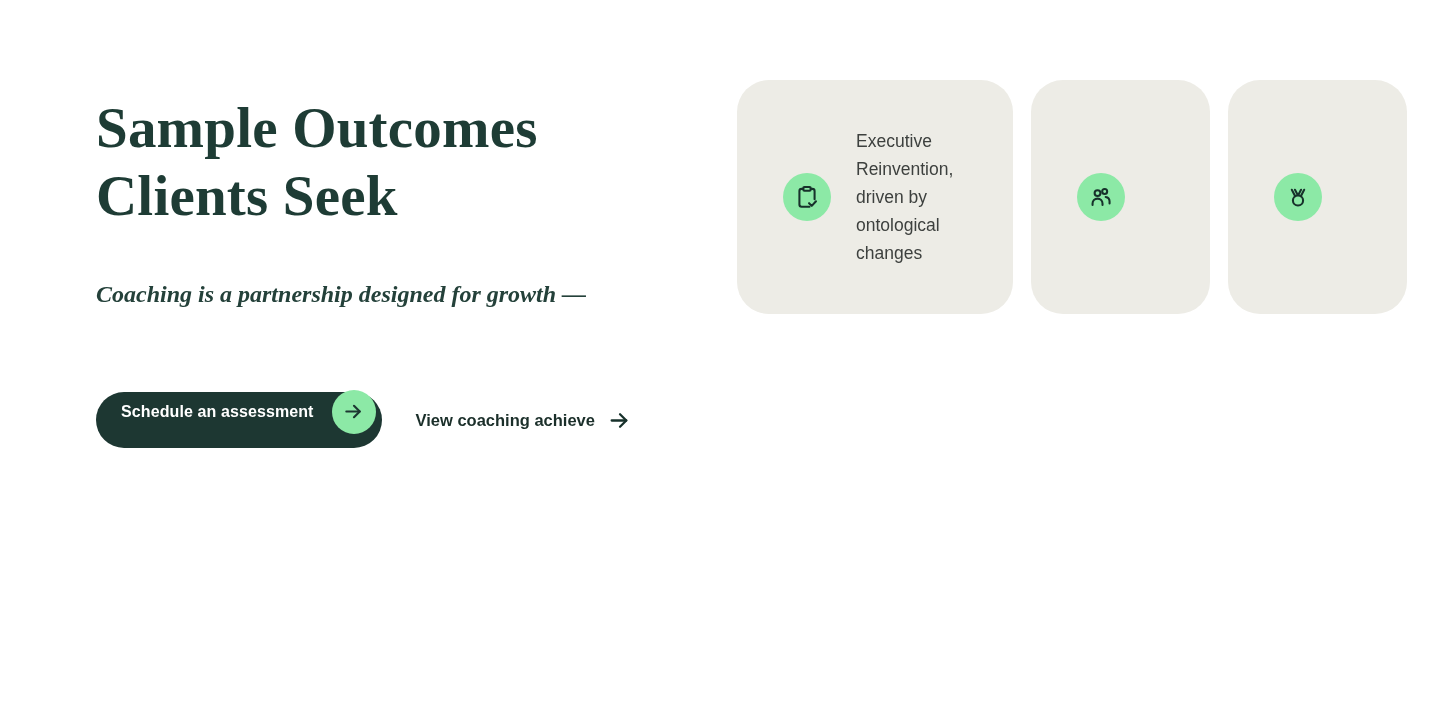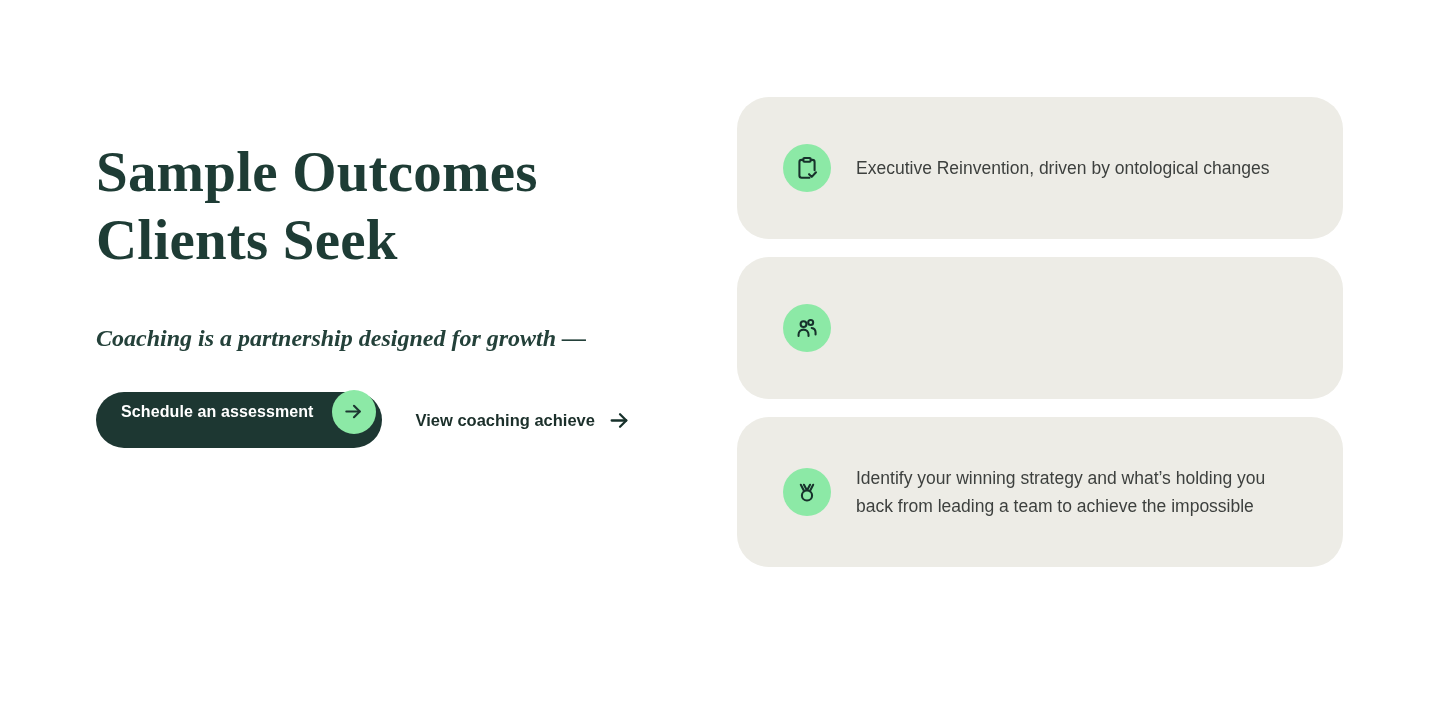--- a/index.html
+++ b/index.html
@@ -25,21 +25,20 @@
     top: 94px;
     width: 580px;
   }
   .hero-title {
     font-family: "Liberation Serif", serif;
     font-weight: 600;
     font-size: 57px;
     line-height: 68px;
     color: #1e3c35;
     letter-spacing: 0.2px;
-    margin-top: 44px;
   }
   .hero-subtitle {
     margin-top: 48px;
     font-family: "Liberation Serif", serif;
     font-weight: 700;
     font-size: 24px;
     line-height: 32.5px;
     color: #24413a;
     font-style: italic;
   }
@@ -92,24 +91,24 @@
     font-weight: 700;
     font-size: 16.5px;
     white-space: nowrap;
   }
   .link-secondary svg { width: 25px; height: 25px; }
 
   
   .cards {
     position: absolute;
     left: 737px;
-    top: 97px;
+    top: 80px;
     width: 606px;
     display: flex;
-    flex-direction: column;
+    flex-direction: row;
     gap: 18px;
   }
   .card {
     background: #edece6;
     border-radius: 32px;
     display: flex;
     align-items: center;
     padding: 47px 60px 47px 46px;
   }
   .card-icon-circle {
@@ -205,17 +204,16 @@
     <div class="card">
       <span class="card-icon-circle">
         <svg class="stroke-icon" viewBox="0 0 24 24" aria-hidden="true">
           <circle cx="12" cy="15.2" r="4.7"></circle>
           <path d="M9.4 11.3 6.3 5.3"></path>
           <path d="m14.6 11.3 3.1-6"></path>
           <path d="M11.4 9.5 9.2 5.3"></path>
           <path d="m12.6 9.5 2.2-4.2"></path>
         </svg>
       </span>
-      <p class="card-text">Identify your winning strategy and what’s holding you back from leading a team to achieve the impossible</p>
     </div>
 
   </div>
 </div>
 
 </body></html>

